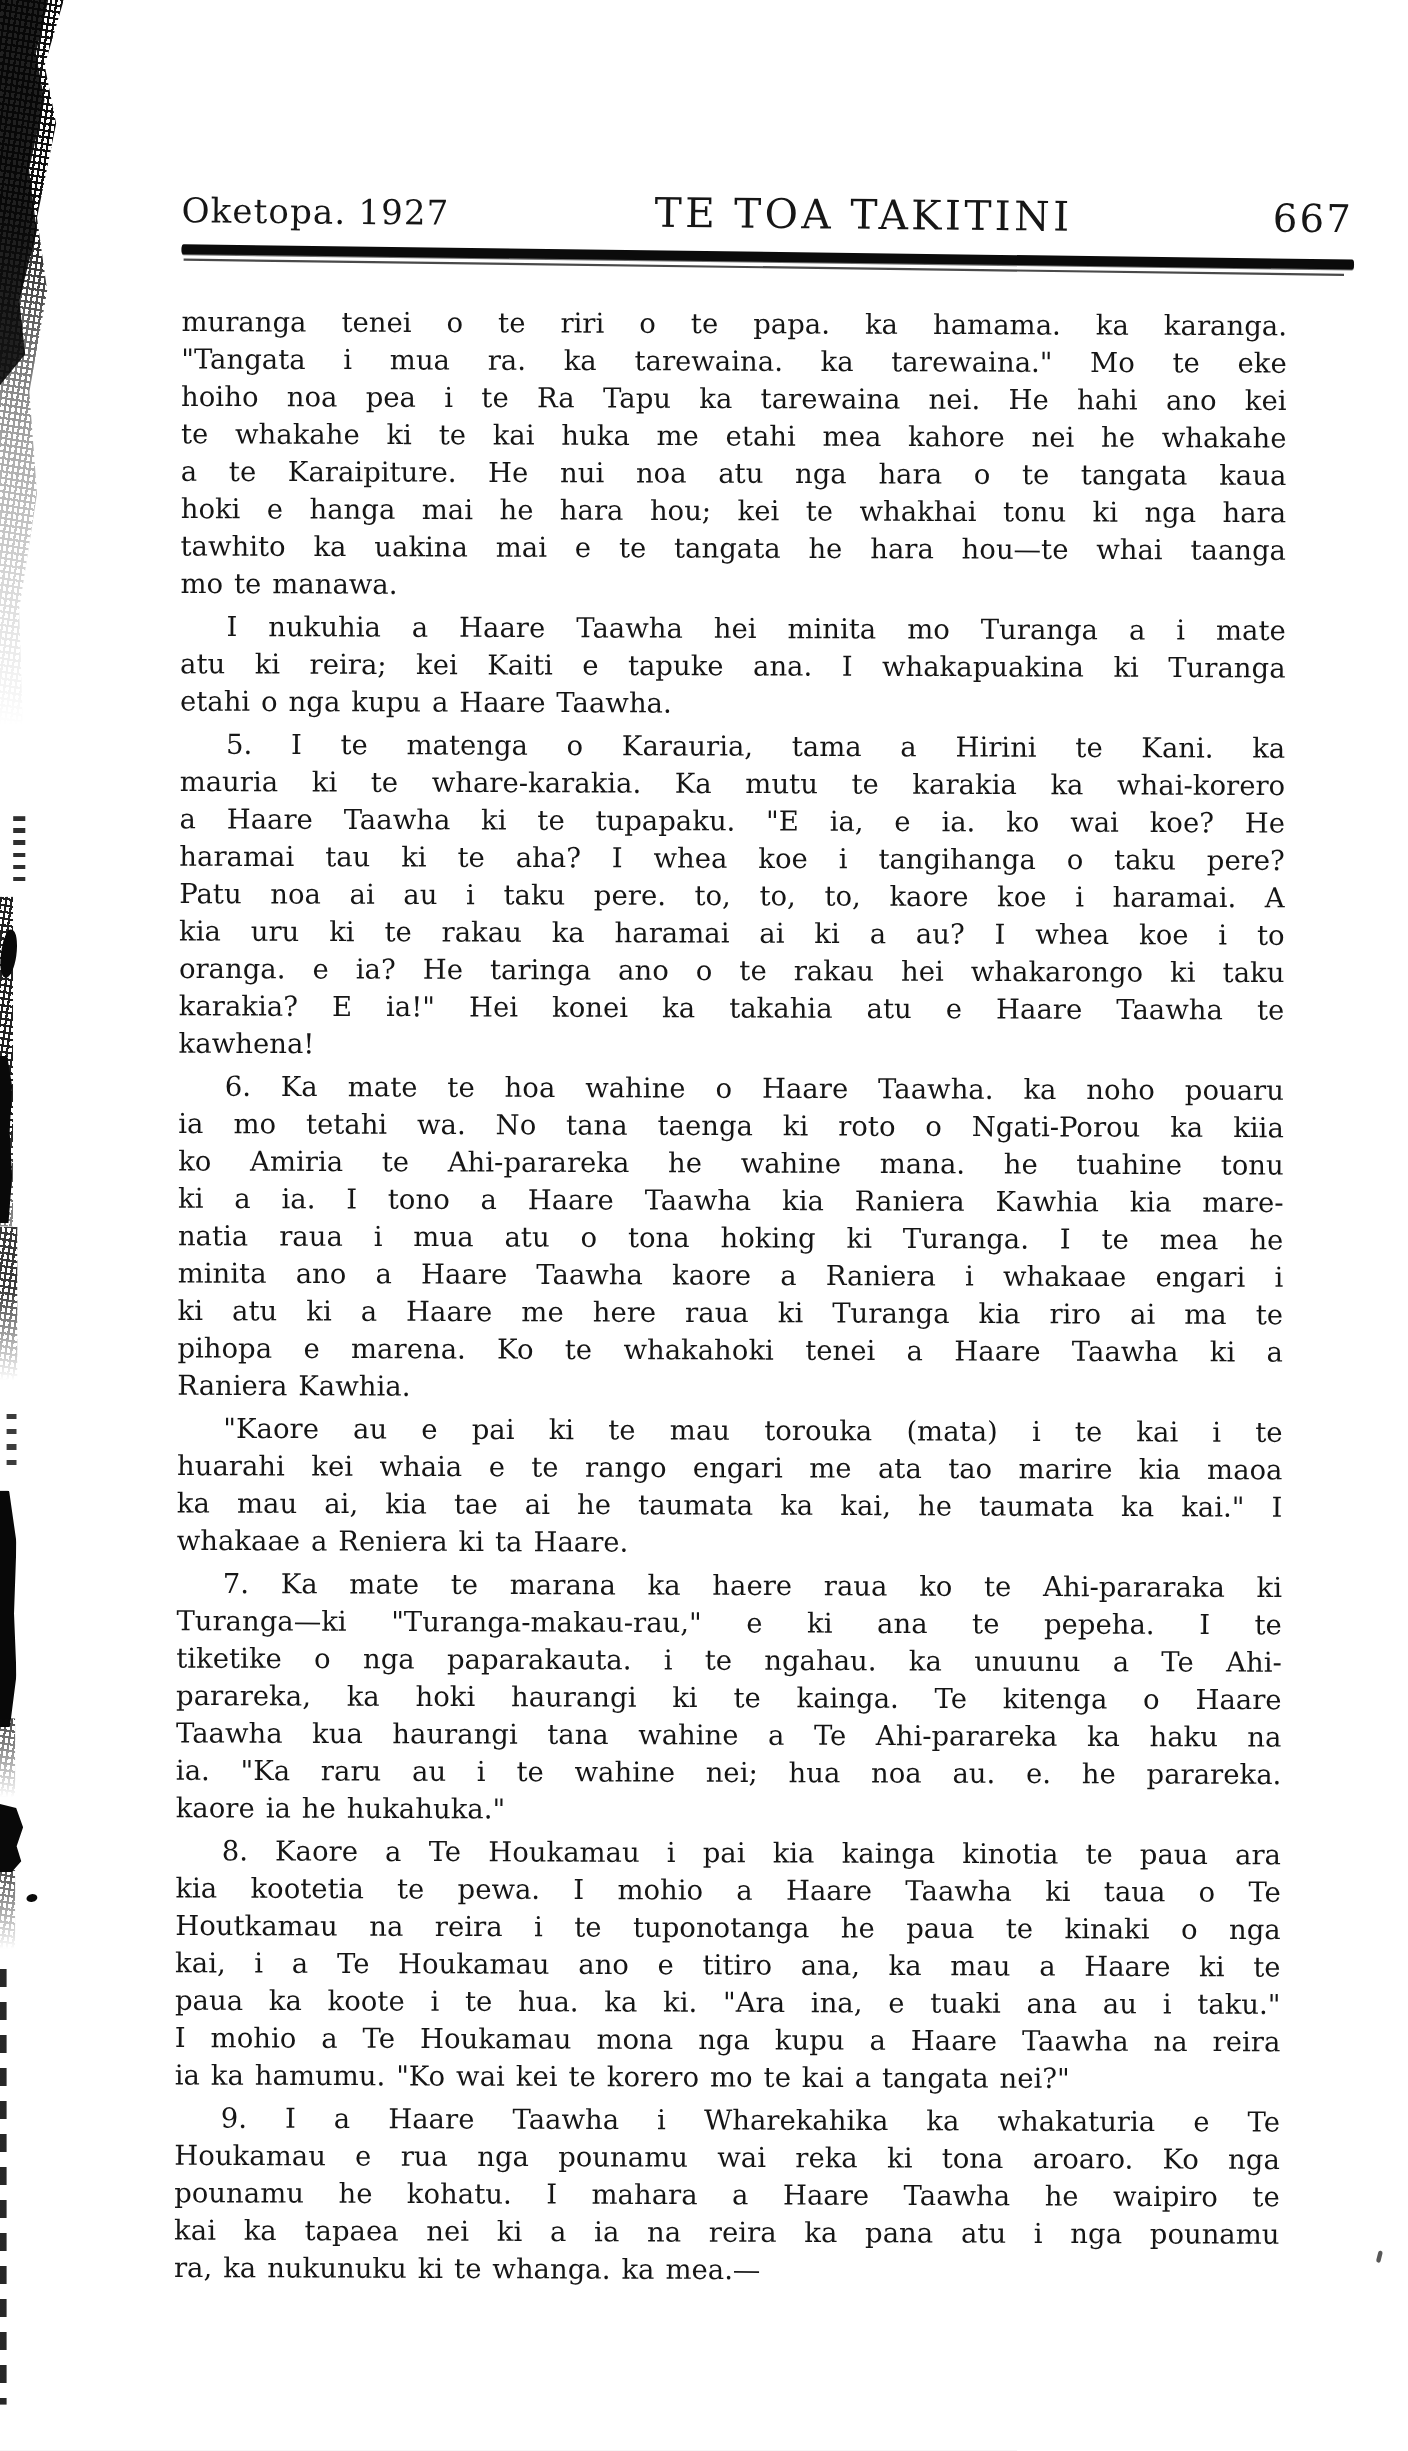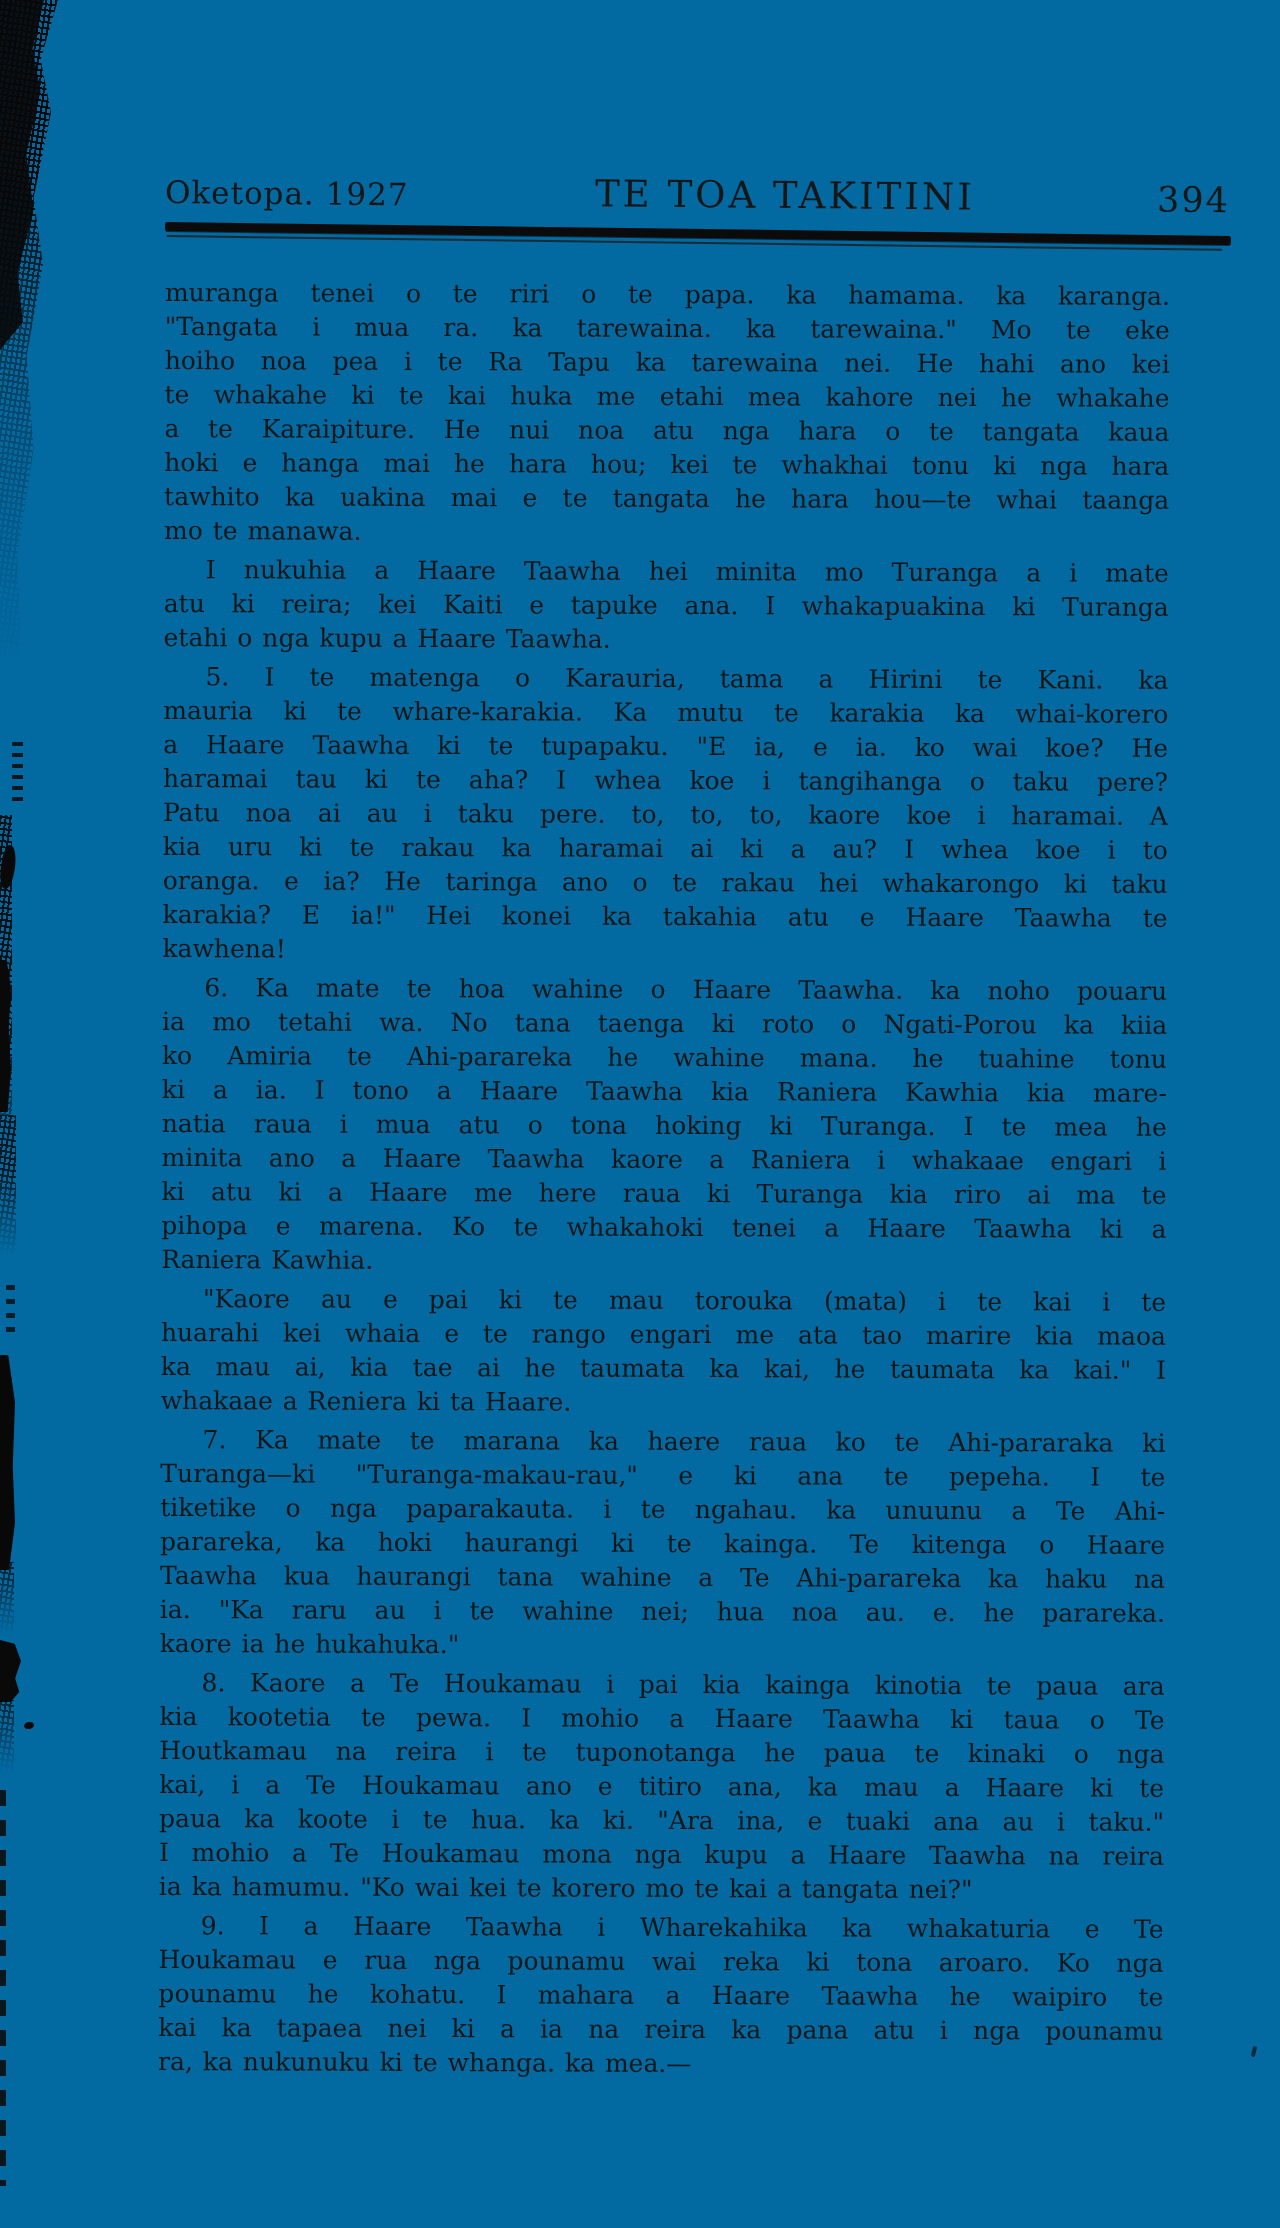--- a/index.html
+++ b/index.html
@@ -1,20 +1,20 @@
 <!DOCTYPE html>
 <html><head>
 <meta charset="utf-8">
 <style>
   html,body{margin:0;padding:0;background:#e8e8e8;}
   .page{
     position:relative;
     width:1280px;height:2228px;
     margin:0 auto;
-    background:#0369a1;
+    background:#ffffff;
     overflow:hidden;
     font-family:"DejaVu Serif","Liberation Serif",serif;
     color:#161616;
   }
   
   .header{
     position:absolute;left:165px;top:168px;width:1065px;height:46px;
     transform:rotate(0.55deg);transform-origin:left center;
   }
   .header .left{
@@ -105,21 +105,21 @@
   .a-mark-r{left:1252px;top:2046px;width:4px;height:11px;background:#111;transform:rotate(14deg);opacity:.7;border-radius:2px;}
 </style>
 </head>
 <body>
 
 <div class="page">
 
   <div class="header">
     <span class="left">Oketopa. 1927</span>
     <span class="center">TE TOA TAKITINI</span>
-    <span class="right">394</span>
+    <span class="right">667</span>
   </div>
 
   <div class="rule">
     <div class="thick"></div>
     <div class="thin"></div>
   </div>
 
   <div class="article" id="article-body">
       <div class="paragraph">
         <div class="line">muranga tenei o te riri o te papa. ka hamama. ka karanga.</div>

